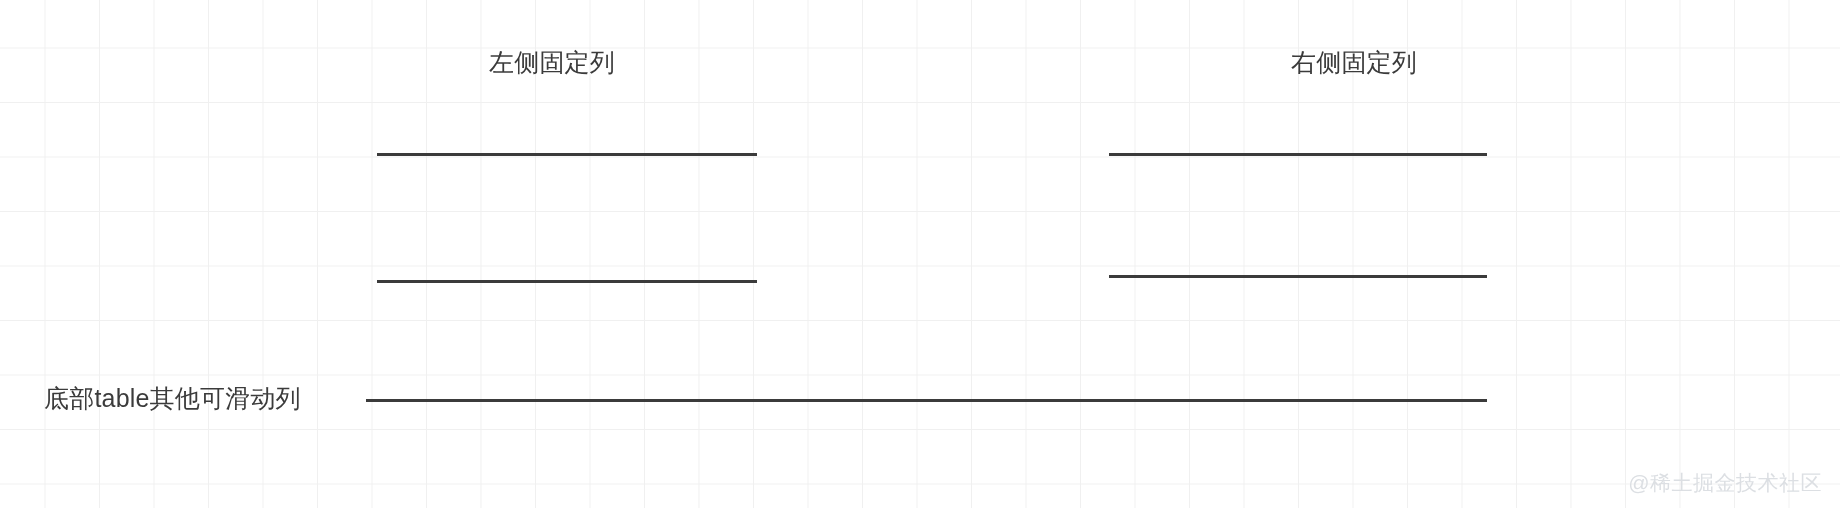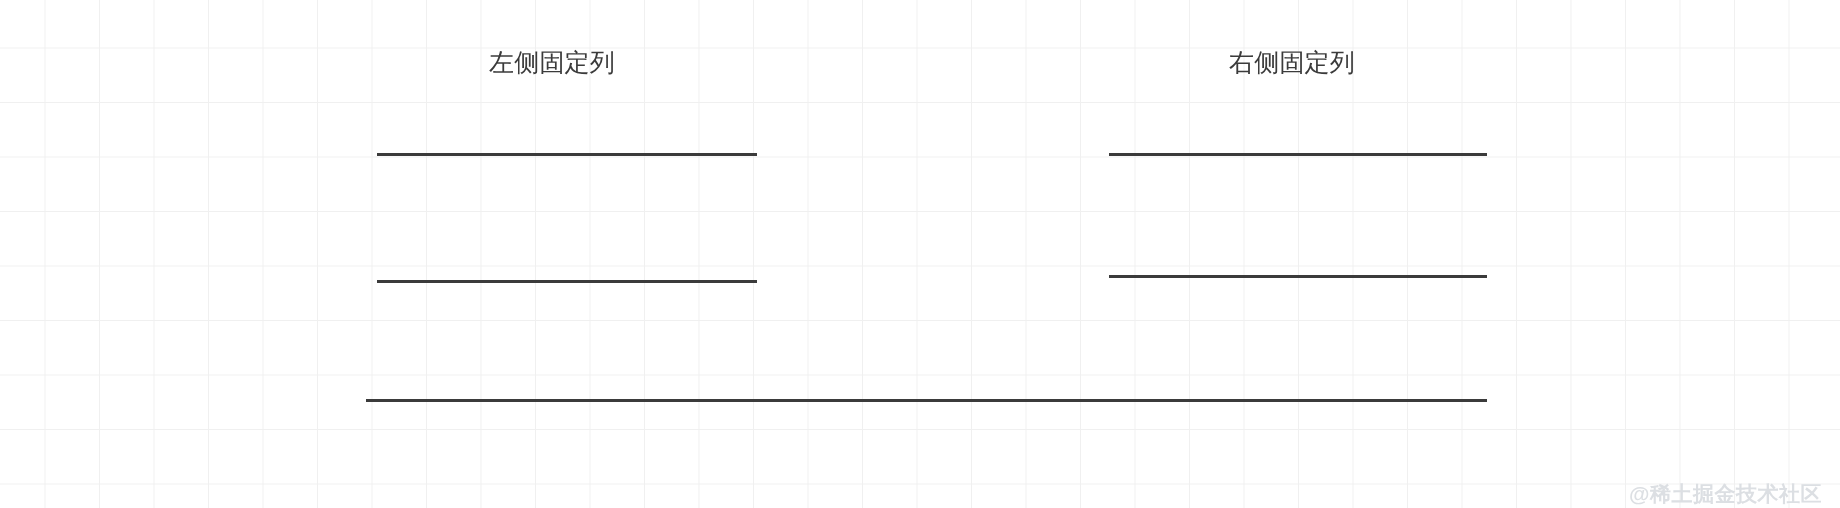--- a/index.html
+++ b/index.html
@@ -38,50 +38,51 @@
   }
   .watermark {
     position: absolute;
     color: #dcdfe3;
     font-size: 21px;
     white-space: nowrap;
     letter-spacing: 0.5px;
   }
   
   .title-left     { left: 489px; top: 50px; }
-  .title-right    { left: 1229px; top: 50px; }
+  .title-right    { left: 1291px; top: 50px; }
   .side-left      { left: 44px;  top: 246px; }
   .side-right     { left: 1545px; top: 246px; }
   .bottom-left    { left: 44px;  top: 386px; }
 
   .rule-l1 { left: 377px;  top: 153px; width: 380px; }
   .rule-r1 { left: 1109px; top: 153px; width: 378px; }
   .rule-l2 { left: 377px;  top: 280px; width: 380px; }
   .rule-r2 { left: 1109px; top: 275px; width: 378px; }
   .rule-b1 { left: 366px;  top: 399px; width: 1121px; }
 
-  .wm-1 { right: 18px; bottom: 0; font-weight: bold; }
+  .wm-1 { right: 18px; bottom: 11px; }
 </style>
 </head>
 <body>
 
 <div id="canvas">
 
   <div class="label title-left">左侧固定列</div>
 
   <div class="label title-right">右侧固定列</div>
 
   <div class="rule rule-l1"></div>
 
   <div class="rule rule-r1"></div>
 
 
 
   <div class="rule rule-l2"></div>
 
   <div class="rule rule-r2"></div>
 
+  <div class="label bottom-left">底部table其他可滑动列</div>
 
   <div class="rule rule-b1"></div>
 
   <div class="watermark wm-1">@稀土掘金技术社区</div>
 
 </div>
 
 </body></html>

